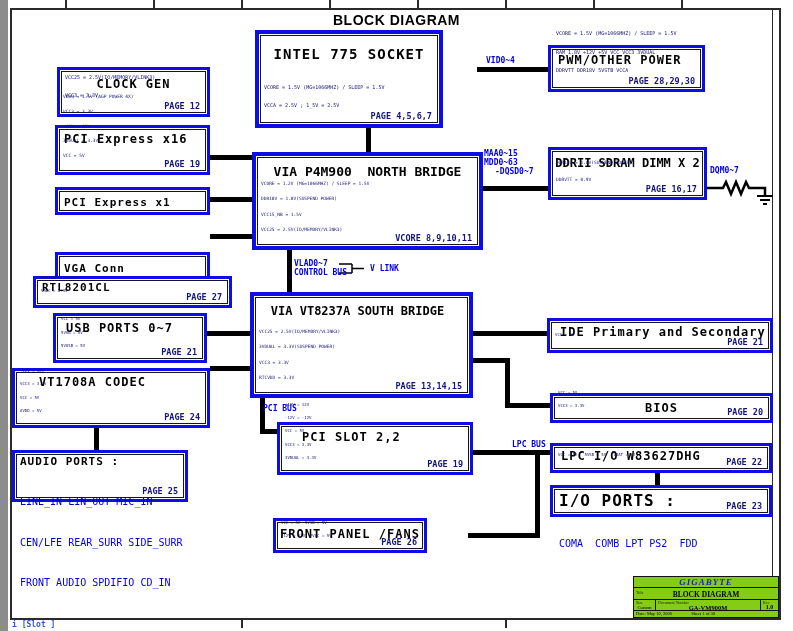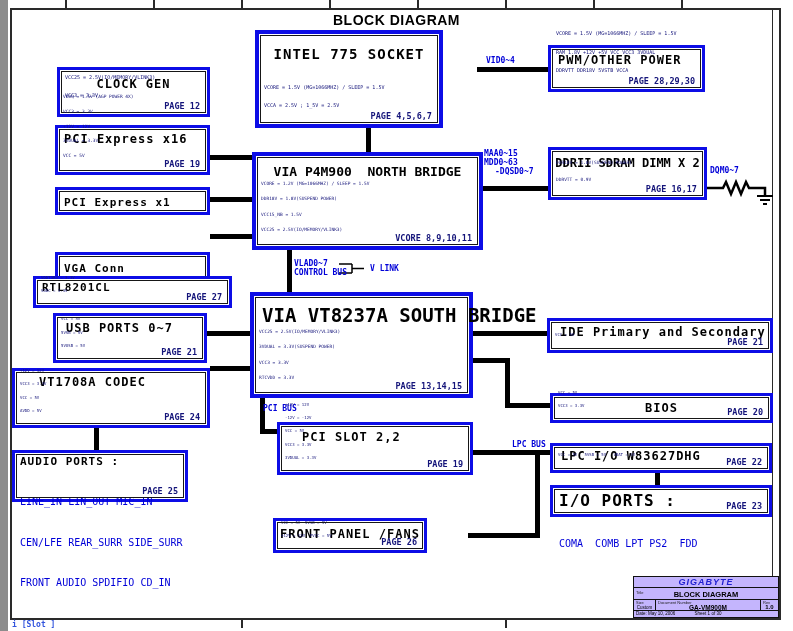--- a/index.html
+++ b/index.html
@@ -15,21 +15,21 @@
   .blk::after{content:"";position:absolute;inset:1px;border:1px solid #161616;pointer-events:none;}
   .big{border-width:4px;}
   .btitle{font-weight:bold;color:#000;white-space:pre;letter-spacing:1px;}
   .center{text-align:center;}
   .pwr{position:absolute;left:5px;bottom:3px;font-size:5px;line-height:1.25;color:#14147a;white-space:pre;}
   .pg{position:absolute;right:7px;bottom:3px;font-size:8.5px;font-weight:bold;color:#14147a;white-space:pre;}
   .w{position:absolute;background:#000;}
   .lbl{position:absolute;color:#0000d8;font-weight:bold;font-size:8px;white-space:pre;}
   .ports{color:#0000d8;font-weight:normal;font-size:10px;line-height:1.35;padding-left:5px;white-space:pre;}
   .tb{position:absolute;left:633px;top:576px;width:146px;height:42px;border:1.5px solid #111;
-      box-sizing:border-box;background:#c4b5fd;font-family:Liberation Sans, sans-serif;}
+      box-sizing:border-box;background:#84cc16;font-family:Liberation Serif, serif;}
   .tb .row{position:relative;box-sizing:border-box;border-bottom:1px solid #111;}
   .tb .tiny{font-size:4px;color:#222;position:absolute;top:0;left:2px;}
   .gigabyte{font-size:9px;font-weight:bold;font-style:italic;color:#2020d0;text-align:center;letter-spacing:1px;}
   .tbtitle{font-size:7.5px;font-weight:bold;color:#000;text-align:center;}
   .cell{position:absolute;top:0;bottom:0;box-sizing:border-box;}
   .footer-partial{position:absolute;left:12px;top:620px;font-size:8px;color:#3355dd;font-weight:bold;}
 </style>
 </head>
 <body>
 
@@ -159,21 +159,21 @@
   <div class="blk" style="left:548px;top:147px;width:159px;height:53px;">
     <div class="btitle center" style="font-size:12px;margin-top:6px;letter-spacing:0;">DDRII SDRAM DIMM X 2</div>
     <div class="pwr" style="font-size:4.5px;">
       <div>DDR18V = 1.8V(SUSPEND POWER)</div>
       <div>DDRVTT = 0.9V</div>
     </div>
     <div class="pg">PAGE 16,17</div>
   </div>
 
   <div class="blk big" style="left:250px;top:292px;width:223px;height:106px;">
-    <div class="btitle" style="font-size:19px;margin:8px 16px 0 8px;letter-spacing:0;">VIA VT8237A SOUTH BRIDGE</div>
+    <div class="btitle" style="font-size:12px;margin:8px 16px 0 8px;letter-spacing:0;text-align:center;">VIA VT8237A SOUTH BRIDGE</div>
     <div class="pwr" style="font-size:4.5px;line-height:1.15;">
       <div>VCC25 = 2.5V(IO/MEMORY/VLINK3)</div>
       <div>3VDUAL = 3.3V(SUSPEND POWER)</div>
       <div>VCC3 = 3.3V</div>
       <div>RTCVDD = 3.3V</div>
     </div>
     <div class="pg">PAGE 13,14,15</div>
   </div>
 
   <div class="blk" style="left:33px;top:276px;width:199px;height:32px;">

